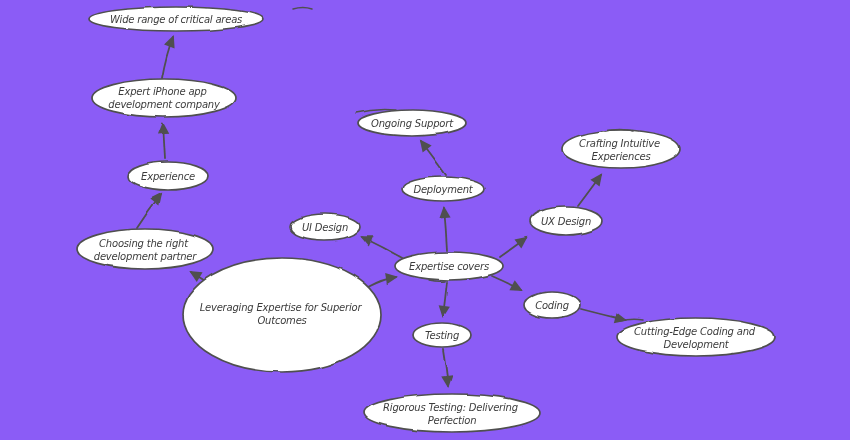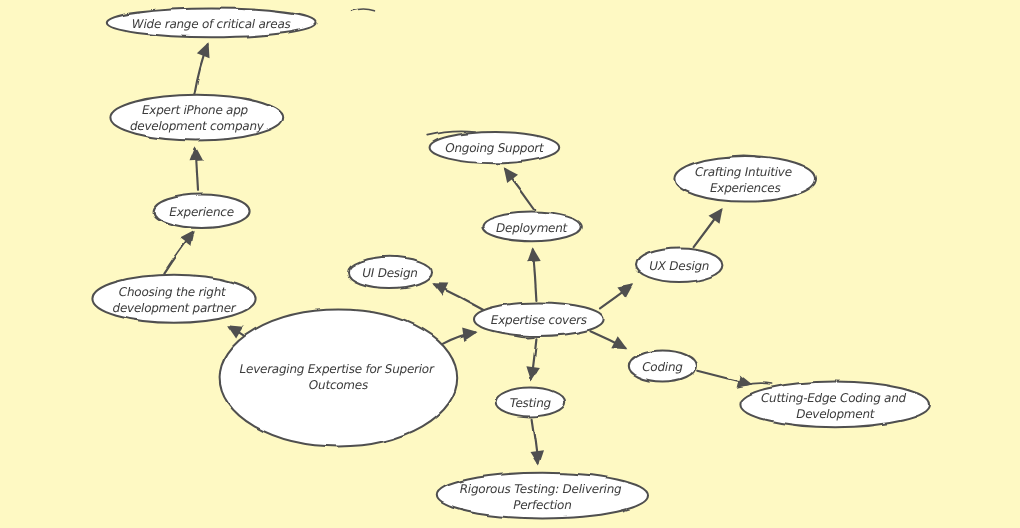--- a/index.html
+++ b/index.html
@@ -1,16 +1,16 @@
 <!DOCTYPE html>
 <html><head>
 <meta charset="utf-8">
 <style>
   html, body { margin: 0; padding: 0; background: #ffffff; }
-  .canvas-wrap { width: 850px; height: 440px; background: #fef9c3; overflow: hidden; position: relative; }
+  .canvas-wrap { width: 850px; height: 440px; background: #8b5cf6; overflow: hidden; position: relative; }
   svg { display: block; }
   .node-shape { fill: #ffffff; stroke: #4f4f4f; stroke-width: 1.7; }
   .edge { fill: none; stroke: #4f4f4f; stroke-width: 1.8; stroke-linecap: round; }
   .sketch-tick { fill: none; stroke: #4f4f4f; stroke-width: 1.4; stroke-linecap: round; }
   .label {
     font-family: "DejaVu Sans", sans-serif;
     font-style: italic;
     font-size: 10px;
     letter-spacing: -0.2px;
     fill: #3c3c3c;

